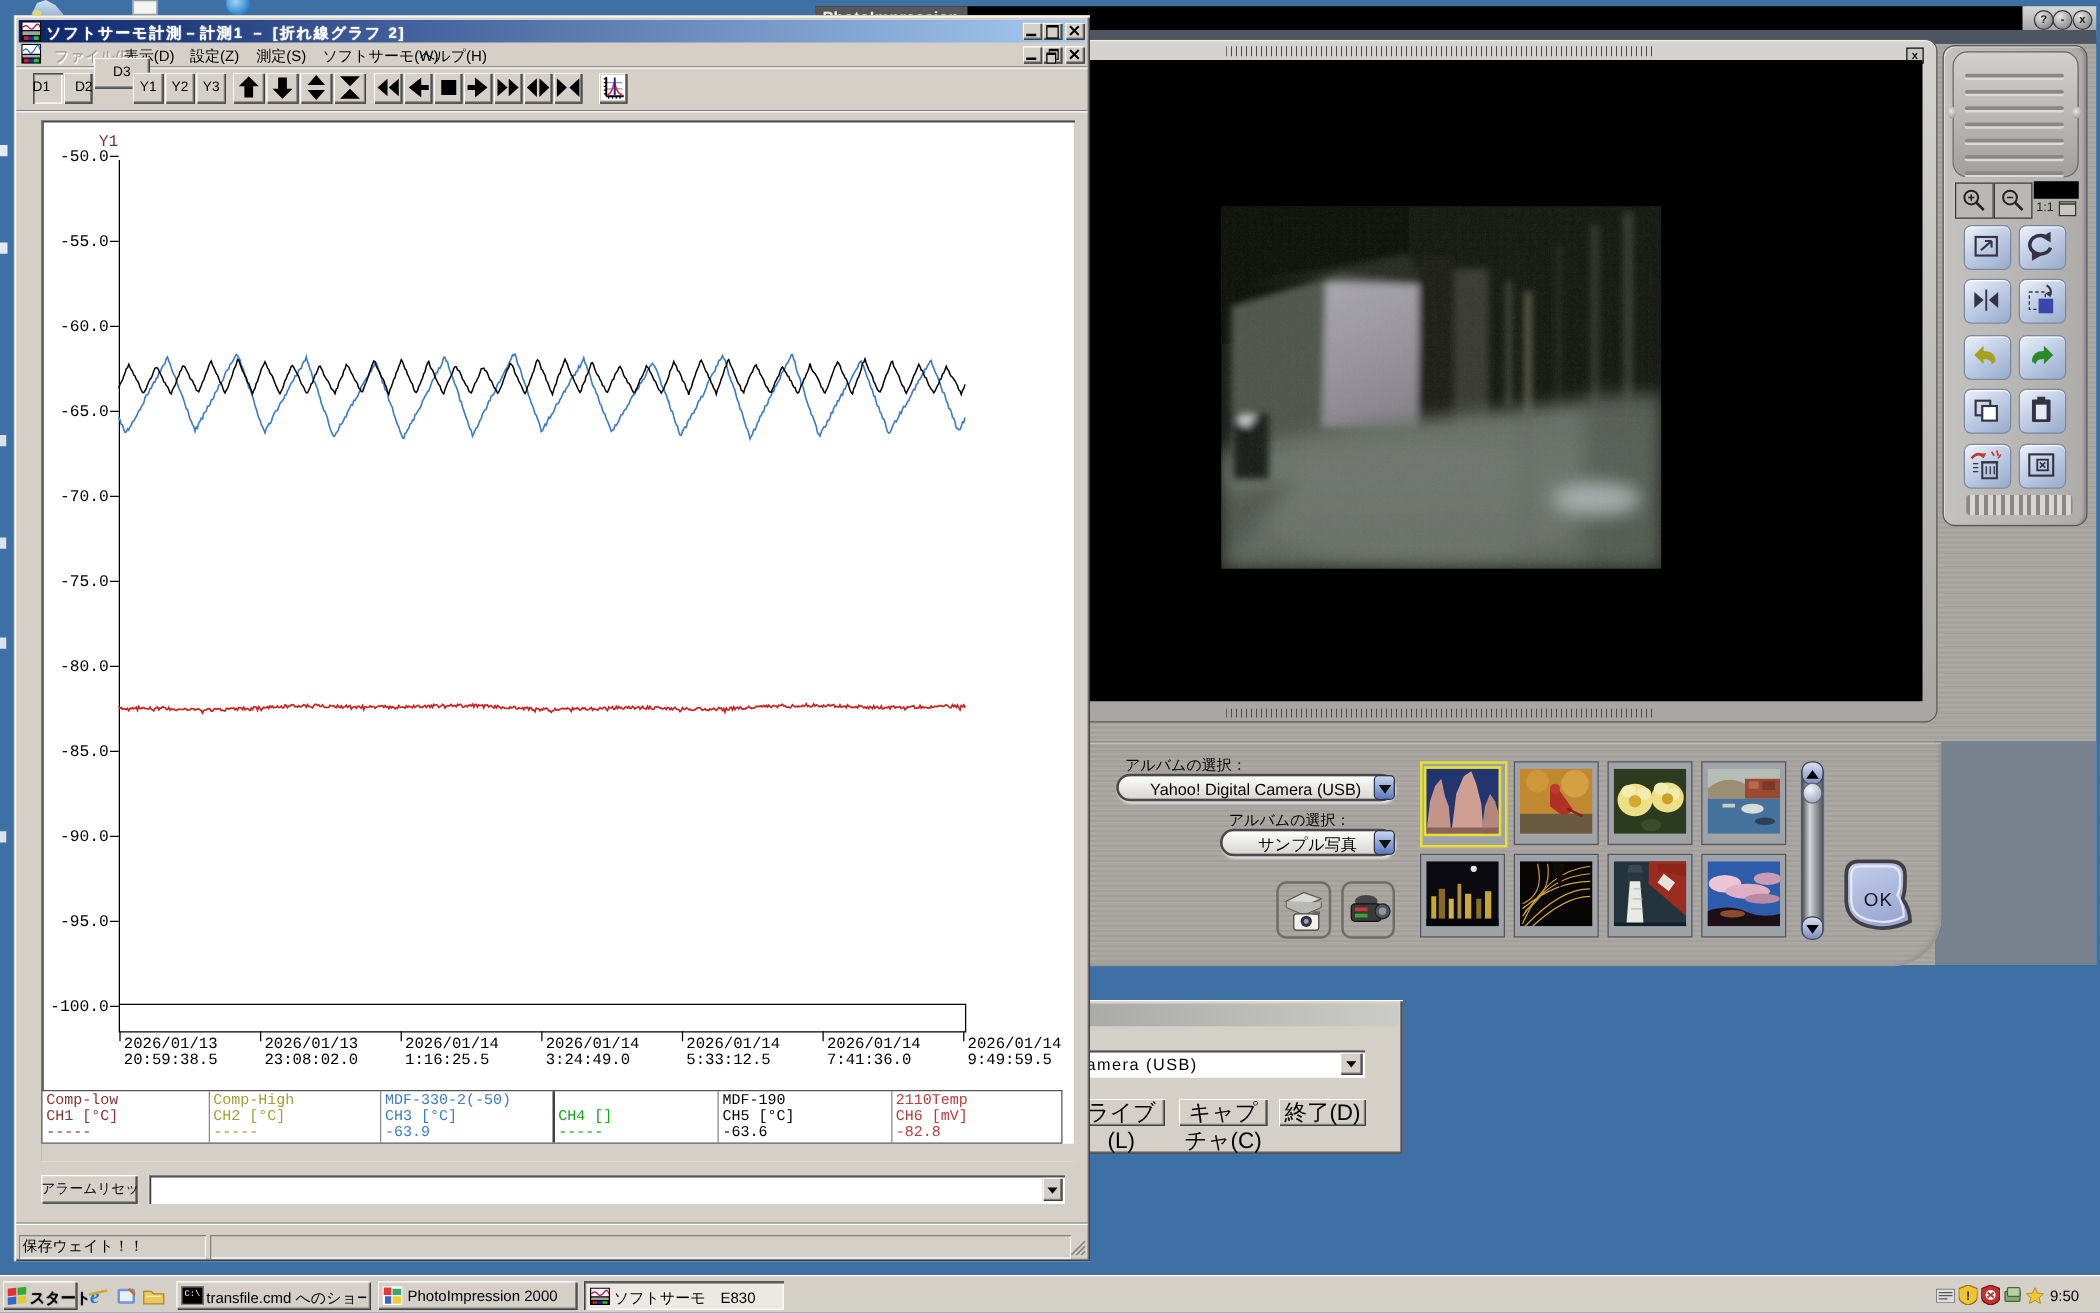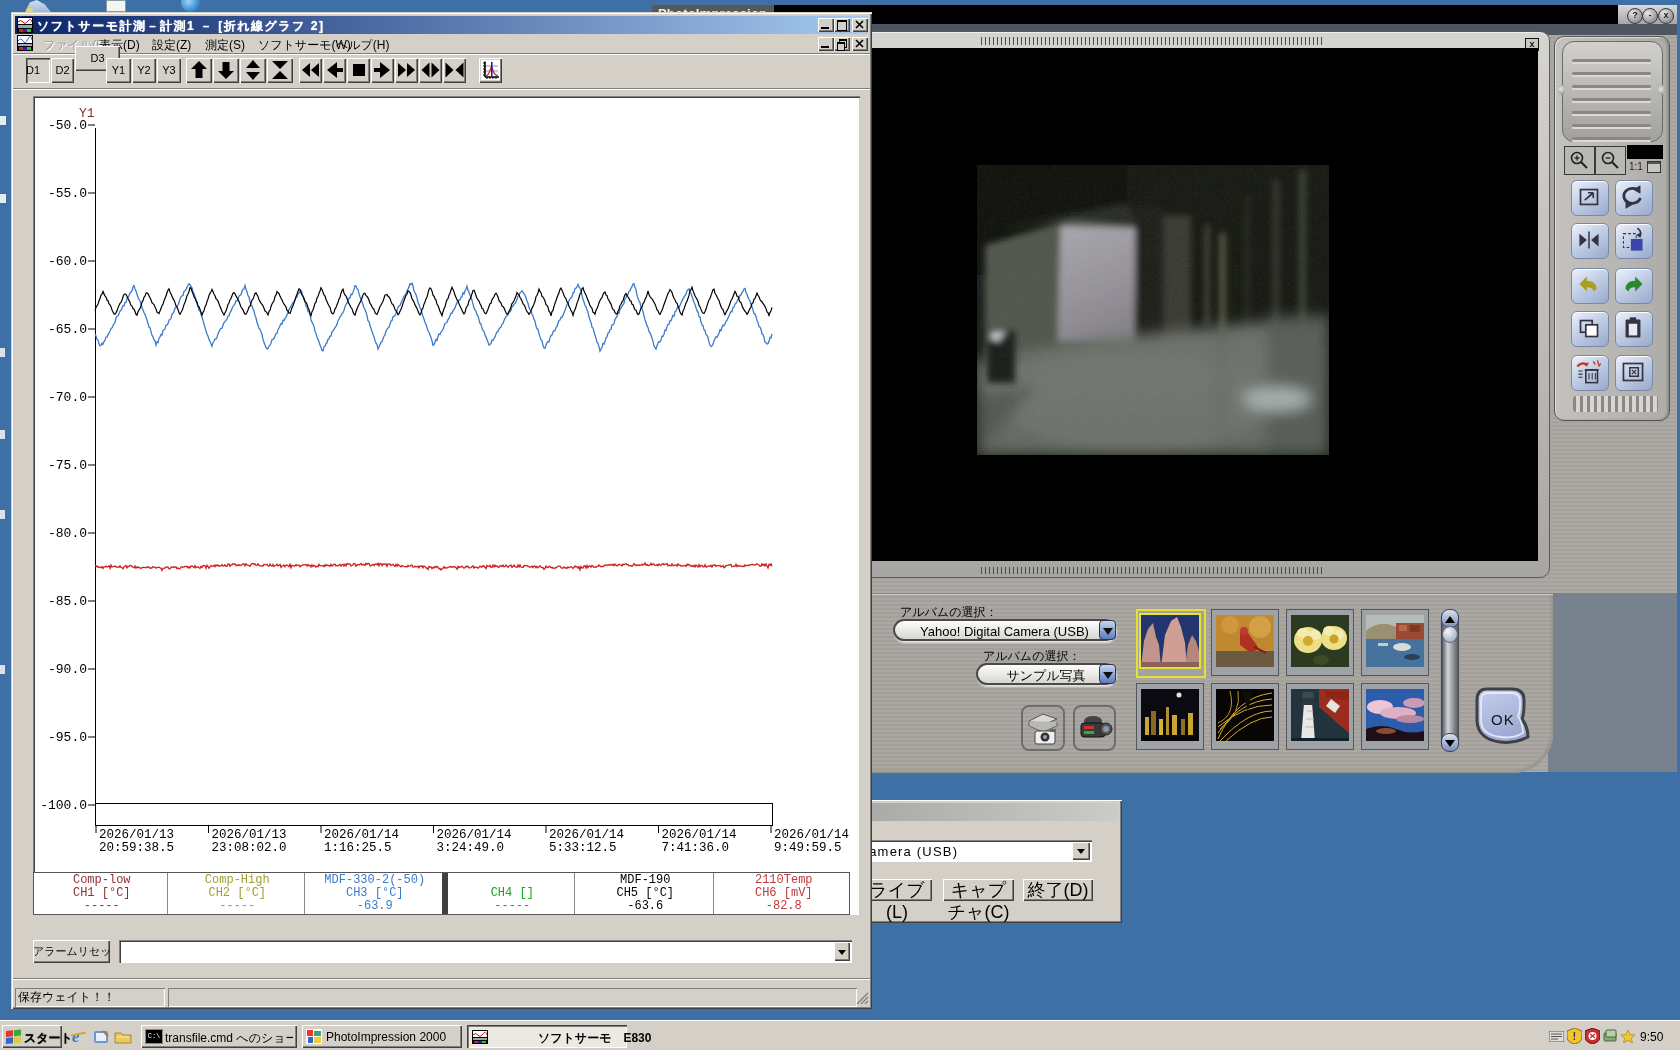--- a/index.html
+++ b/index.html
@@ -383,21 +383,21 @@
           <path d="M4 3 L11 10 M11 3 L4 10" stroke="#000" stroke-width="1.6"></path>
         </svg></div>
 
   <div class="abs" style="left:2px;top:41px;width:857px;height:1px;background:#808080;"></div>
   <div class="abs" style="left:2px;top:42px;width:857px;height:1px;background:#fff;"></div>
   <div id="toolbar">
         <div class="abs btnsunk" style="left:15px;top:46px;width:24px;height:25px;">
           <div style="font-size:11px;text-align:left;line-height:25px;">D1</div>
         </div>
         <div class="abs btn3d" style="left:40px;top:46px;width:23px;height:25px;">
-          <div style="font-size:11px;text-align:center;line-height:25px;">D2</div>
+          <div style="font-size:11px;text-align:right;line-height:25px;">D2</div>
         </div>
         <div class="abs btn3d" style="left:64px;top:34px;width:45px;height:25px;">
           <div style="font-size:11px;text-align:center;line-height:25px;">D3</div>
         </div>
         <div class="abs btn3d" style="left:95px;top:46px;width:25px;height:25px;">
           <div style="font-size:11px;text-align:center;line-height:25px;">Y1</div>
         </div>
         <div class="abs btn3d" style="left:121px;top:46px;width:24px;height:25px;">
           <div style="font-size:11px;text-align:center;line-height:25px;">Y2</div>
         </div>
@@ -449,21 +449,21 @@
             <path d="M6 3.5 V19 M6 19 H20" stroke="#000" stroke-width="1.6"></path>
             <path d="M4 5 h2 M4 8 h2 M4 11 h2 M4 14 h2 M4 17 h2" stroke="#000"></path>
             <path d="M8 21 v-2 M11 21 v-2 M14 21 v-2 M17 21 v-2" stroke="#000"></path>
             <path d="M7 18 Q10 17 11.5 11 L12.5 8 L13.5 11 Q15 17 19 18" stroke="#c33" fill="none" stroke-width="1.3"></path>
             <path d="M12.8 4 V18" stroke="#22b" stroke-width="1.6"></path>
           </svg></div>
       </div>
   <div class="abs" style="left:2px;top:76px;width:857px;height:1px;background:#808080;"></div>
   <div class="abs" style="left:2px;top:77px;width:857px;height:1px;background:#fff;"></div>
 
-  <div class="abs" style="left:22px;top:84px;width:827px;height:833px;background:#fff;box-shadow:inset 1px 1px 0 #808080, inset 2px 2px 0 #404040, inset -1px -1px 0 #d4d0c8;text-align:center;">
+  <div class="abs" style="left:22px;top:84px;width:827px;height:833px;background:#fff;box-shadow:inset 1px 1px 0 #808080, inset 2px 2px 0 #404040, inset -1px -1px 0 #d4d0c8;">
     <svg id="chart" width="827" height="833">
           <line x1="62.5" y1="32" x2="62.5" y2="708" stroke="#000"></line>
           <line x1="55" y1="29" x2="62" y2="29" stroke="#000"></line>
           <text x="54" y="33" text-anchor="end" font-family="Liberation Mono" font-size="13">-50.0</text>
           <line x1="55" y1="97" x2="62" y2="97" stroke="#000"></line>
           <text x="54" y="101" text-anchor="end" font-family="Liberation Mono" font-size="13">-55.0</text>
           <line x1="55" y1="165" x2="62" y2="165" stroke="#000"></line>
           <text x="54" y="169" text-anchor="end" font-family="Liberation Mono" font-size="13">-60.0</text>
           <line x1="55" y1="233" x2="62" y2="233" stroke="#000"></line>
           <text x="54" y="237" text-anchor="end" font-family="Liberation Mono" font-size="13">-65.0</text>
@@ -512,21 +512,21 @@
     <div class="abs" style="left:0;top:776px;width:817px;height:43px;background:#fff;border:1px solid #555;box-sizing:border-box;">
           <div style="position:absolute;left:0px;top:0;width:132.5px;height:41px;color:#8b3232;font-family:'Liberation Mono',monospace;font-size:12px;line-height:13px;padding:1px 0 0 3px;box-sizing:border-box;white-space:pre;">Comp-low
 CH1 [°C]
 -----</div>
           <div style="position:absolute;left:132.5px;top:0;width:137.5px;height:41px;border-left:1px solid #888;color:#9f9f33;font-family:'Liberation Mono',monospace;font-size:12px;line-height:13px;padding:1px 0 0 3px;box-sizing:border-box;white-space:pre;">Comp-High
 CH2 [°C]
 -----</div>
           <div style="position:absolute;left:270px;top:0;width:137.5px;height:41px;border-left:1px solid #888;color:#3b7bc8;font-family:'Liberation Mono',monospace;font-size:12px;line-height:13px;padding:1px 0 0 3px;box-sizing:border-box;white-space:pre;">MDF-330-2(-50)
 CH3 [°C]
 -63.9</div>
-          <div style="position:absolute;left:407.5px;top:0;width:132.5px;height:41px;border-left:6px solid #404040;color:#14a814;font-family:'Liberation Mono',monospace;font-size:12px;line-height:13px;padding:1px 0 0 3px;box-sizing:border-box;white-space:pre;">
+          <div style="position:absolute;left:407.5px;top:0;width:132.5px;height:41px;border-left:2px solid #404040;color:#14a814;font-family:'Liberation Mono',monospace;font-size:12px;line-height:13px;padding:1px 0 0 3px;box-sizing:border-box;white-space:pre;">
 CH4 []
 -----</div>
           <div style="position:absolute;left:540px;top:0;width:138.5px;height:41px;border-left:1px solid #888;color:#000;font-family:'Liberation Mono',monospace;font-size:12px;line-height:13px;padding:1px 0 0 3px;box-sizing:border-box;white-space:pre;">MDF-190
 CH5 [°C]
 -63.6</div>
           <div style="position:absolute;left:678.5px;top:0;width:138.5px;height:41px;border-left:1px solid #888;color:#c03a3a;font-family:'Liberation Mono',monospace;font-size:12px;line-height:13px;padding:1px 0 0 3px;box-sizing:border-box;white-space:pre;">2110Temp
 CH6 [mV]
 -82.8</div>
         </div>
   </div>
@@ -585,21 +585,21 @@
   <div class="abs taskbtn" style="left:467px;width:160px;background:#ece9e2;box-shadow:inset 1px 1px 0 #404040, inset 2px 2px 0 #808080, inset -1px -1px 0 #fff;">
     <svg class="abs" style="left:5px;top:5px" width="16" height="14">
           <rect width="16" height="14" fill="#000"></rect>
           <rect x="1" y="1" width="14" height="6" fill="#fff"></rect>
           <path d="M1 5 q3 -3 5 0 t5 -1 t4 1" stroke="#c03" fill="none"></path>
           <rect x="1" y="8" width="14" height="2" fill="#9a9"></rect>
           <rect x="2" y="11" width="4" height="2" fill="#c22"></rect>
           <rect x="6" y="11" width="4" height="2" fill="#22c"></rect>
           <rect x="10" y="11" width="4" height="2" fill="#2c2"></rect>
         </svg>
-    <div class="abs tbt" style="font-weight:bold;margin-left:47px;">ソフトサーモ　E830</div>
+    <div class="abs tbt" style="font-weight:normal;">ソフトサーモ　E830</div>
   </div>
 
   <svg class="abs" style="left:1549px;top:10px" width="15" height="11">
         <rect x="0" y="0" width="15" height="11" rx="1" fill="#ddd" stroke="#555"></rect>
         <path d="M2 3 h11 M2 5.5 h11 M2 8 h7" stroke="#555" stroke-width="1"></path>
       </svg>
   <svg class="abs" style="left:1567px;top:7px" width="15" height="16">
         <path d="M7.5 0 L15 3 V9 Q15 14 7.5 16 Q0 14 0 9 V3 Z" fill="#f2c430" stroke="#8a6d10"></path>
         <text x="7.5" y="12" font-size="10" text-anchor="middle" fill="#333" font-weight="bold">!</text>
       </svg>

